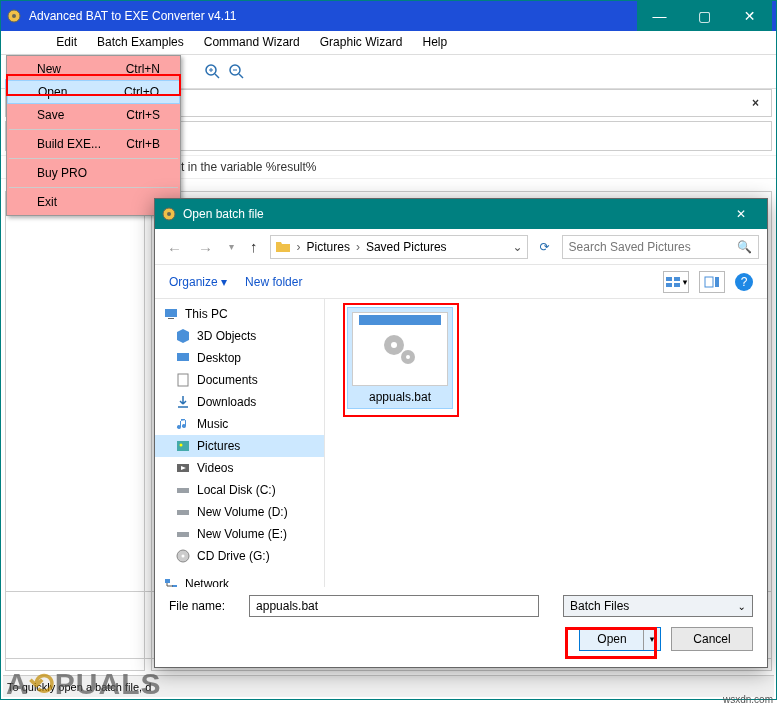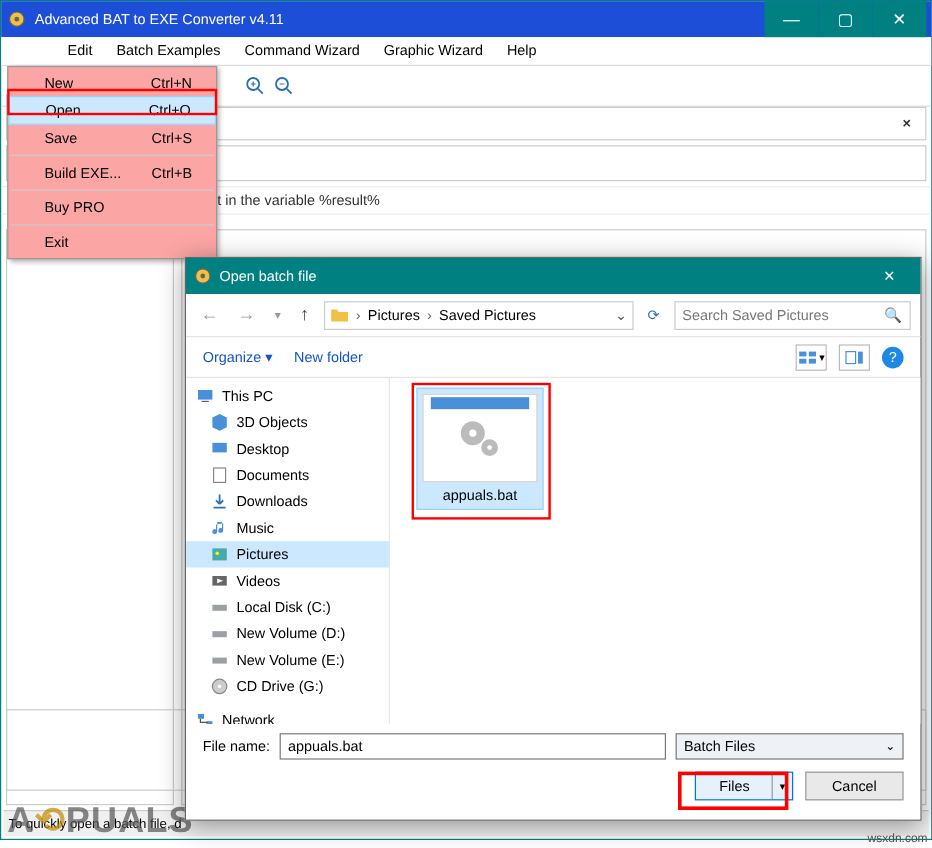--- a/index.html
+++ b/index.html
@@ -39,21 +39,21 @@
 .pane.right{ flex:1;}
 .bottom-pane{ position:absolute; left:4px; right:4px; bottom:40px; height:68px; border:1px solid #ccc;}
 .statusbar { position: absolute; left:2px; right:2px; bottom: 2px; height: 22px; border-top: 1px solid #ccc; background: #f0f0f0; font-size: 11px; display:flex; align-items:center; padding:0 4px;}
 
 
 .watermark { position: absolute; left: 6px; bottom: 6px; font-size: 30px; font-weight: bold; color: #555; opacity: 0.7; z-index: 40; letter-spacing: 1px;}
 .watermark .g1{ color:#c28a00;}
 .wsx { position:absolute; right:4px; bottom:2px; font-size:10px; color:#555; z-index:41;}
 
 
-.dialog { position: absolute; left: 154px; top: 198px; width: 614px; height: 470px; border: 1px solid #666; background: #fff; z-index: 50; box-shadow: 0 4px 20px rgba(0,0,0,0.4); margin-top: 16px; }
+.dialog { position: absolute; left: 154px; top: 198px; width: 614px; height: 470px; border: 1px solid #666; background: #fff; z-index: 50; box-shadow: 0 4px 20px rgba(0,0,0,0.4); }
 .dlg-title { height: 30px; background: #008080; color: #fff; display: flex; align-items: center; padding: 0 6px; font-size: 12px; }
 .dlg-title .dicon { width:16px; height:16px; margin-right:6px; display:inline-flex; align-items:center; justify-content:center;}
 .dlg-title .dt { flex: 1; }
 .dlg-title .xbtn { width: 40px; height:30px; display:flex; align-items:center; justify-content:center; cursor:pointer; }
 
 .dlg-nav { height: 36px; display: flex; align-items: center; padding: 0 8px; gap: 8px; border-bottom:1px solid #e5e5e5; }
 .navarrow { color: #999; font-size: 15px; padding: 2px 4px; }
 .navarrow.up { color:#333; }
 .addr { display: flex; align-items: center; border: 1px solid #ccc; height: 24px; padding: 0 4px; flex: 0 0 258px; font-size: 12px; }
 .addr .folder-icon { width:16px; height:16px; margin-right:4px; fill:#f0c048; }
@@ -85,21 +85,21 @@
 
 .file-area { flex: 1; padding: 8px; position: relative; background: #fff; }
 .file-item { position: absolute; left: 22px; top: 8px; width: 106px; text-align: center; padding: 4px; background: #cce8ff; border: 1px solid #99d1ff; }
 .file-thumb { width: 96px; height: 74px; margin: 0 auto 4px; background: #fff; border: 1px solid #ccc; position: relative; display:flex; align-items:center; justify-content:center;}
 .file-thumb::before { content:""; position:absolute; top:2px; left:6px; right:6px; height:10px; background:#4a90d9;}
 .file-thumb .gears { color:#bbb; }
 .file-label { font-size: 12px; }
 .file-redbox { position: absolute; left: 18px; top: 4px; width: 116px; height: 114px; border: 2px solid red; pointer-events: none; }
 
 .dlg-bottom { position: absolute; bottom: 0; left: 0; right: 0; height: 80px; padding: 8px 14px; }
-.fn-row { display: flex; align-items: center; gap: 8px; margin-bottom: 10px; }
+.fn-row { display: flex; align-items: center; gap: 24px; margin-bottom: 10px; }
 .fn-label { font-size: 12px; }
 .fn-input { flex: 1; height: 22px; border: 1px solid #7a7a7a; padding: 0 6px; font-size: 12px; }
 .fn-filter { width: 190px; height: 22px; border: 1px solid #7a7a7a; background: #eef2f6; display: flex; align-items: center; padding: 0 6px; font-size: 12px; }
 .fn-filter .caret{ margin-left:auto; font-size:10px;}
 .btn-row { display: flex; justify-content: flex-end; gap: 10px; }
 .btn { width: 82px; height: 24px; border: 1px solid #999; background: #e9e9e9; font-size: 12px; cursor: pointer; display:flex; align-items:center; justify-content:center; position:relative;}
 .btn.split{ padding-right:16px;}
 .btn.split::after{ content:"▾"; position:absolute; right:0; top:0; bottom:0; width:16px; border-left:1px solid #999; display:flex; align-items:center; justify-content:center; font-size:9px;}
 .btn.primary { border: 1px solid #0078d7; background:#e5f1fb;}
 .open-redbox { position: absolute; right: 110px; bottom: 8px; width: 92px; height: 32px; border: 3px solid red; pointer-events: none; }
@@ -390,21 +390,21 @@
     <div class="fn-row">
       <span class="fn-label">File name:</span>
       <input class="fn-input" value="appuals.bat" style="">
       <div class="fn-filter">
           <span>Batch Files</span>
           <span class="caret">⌄</span>
         </div>
     </div>
     <div class="btn-row">
       <div class="btn primary split">
-          <span>Files</span>
+          <span>Open</span>
         </div>
       <div class="btn">Cancel</div>
     </div>
     <div class="open-redbox"></div>
   </div>
 </div>
 
 <div class="watermark">A<span class="g1">⟲</span>PUALS</div>
 <div class="wsx">wsxdn.com</div>
 

